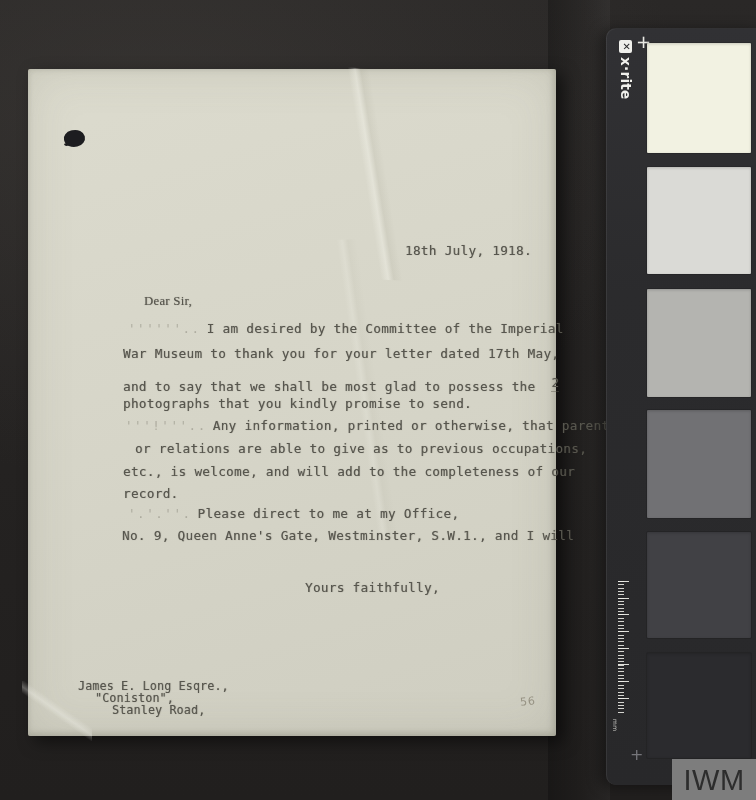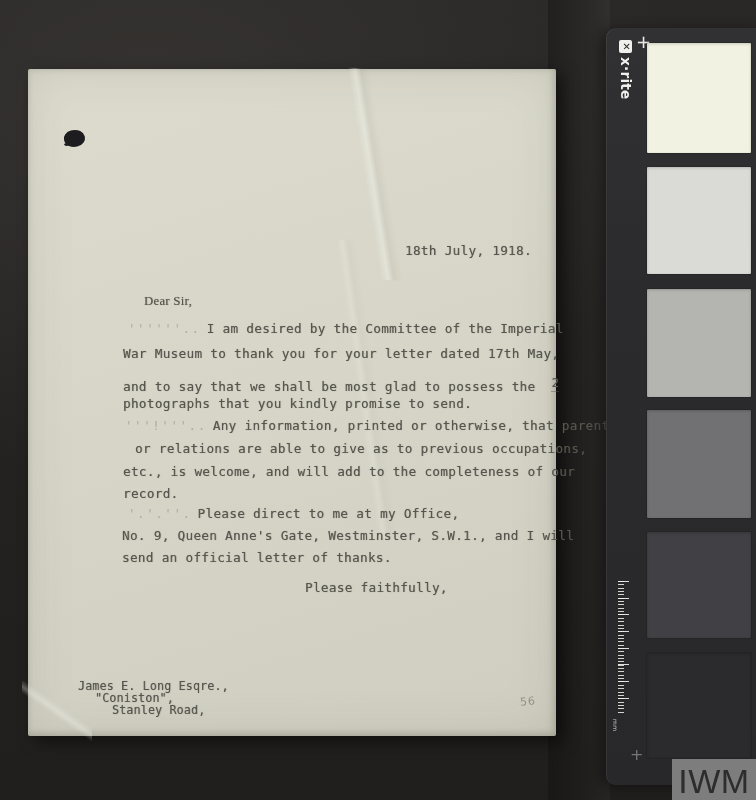--- a/index.html
+++ b/index.html
@@ -139,21 +139,21 @@
     font-size: 6px; color: #cfcfca; letter-spacing: 0.5px;
   }
 
   
   .iwm {
     position: absolute; left: 672px; top: 759px; width: 84px; height: 41px;
     display: flex; align-items: center; justify-content: center;
   }
   .iwm-text {
     font-family: "Liberation Sans", sans-serif;
-    font-size: 34px; line-height: 1; letter-spacing: 0.5px;
+    font-size: 29px; line-height: 1; letter-spacing: 0.5px;
     padding-top: 2px;
   }
 </style>
 </head>
 <body>
 
 <div id="stage">
 
   <div class="bg-band"></div>
 
@@ -172,23 +172,22 @@
     <div class="tw" style="left:95px; top:310px;"><span>and to say that we shall be most glad to possess the</span><span class="ins">2</span></div>
     <div class="tw" style="left:95px; top:327px;">photographs that you kindly promise to send.</div>
 
     <div class="tw" style="left:97px; top:349px;"><span class="dots">'''!'''..</span><span>Any information, printed or otherwise, that parents</span></div>
     <div class="tw" style="left:95px; top:372px;margin-left:12px;">or relations are able to give as to previous occupations,</div>
     <div class="tw" style="left:95px; top:395px;">etc., is welcome, and will add to the completeness of our</div>
     <div class="tw" style="left:95px; top:417px;">record.</div>
 
     <div class="tw" style="left:100px; top:437px;"><span class="dots">'.'.''.</span><span>Please direct to me at my Office,</span></div>
     <div class="tw" style="left:94px; top:459px;">No. 9, Queen Anne's Gate, Westminster, S.W.1., and I will</div>
-    <div class="tw" style="left:94px; top:481px;">send an official letter of thanks.</div>
-
-    <div class="tw" style="left:277px; top:511px;">Please faithfully,</div>
+
+    <div class="tw" style="left:277px; top:511px;">Yours faithfully,</div>
 
 
     <div class="tw tw-sm" style="left:50px; top:598px;">James E. Long Esqre.,</div>
     <div class="tw tw-sm" style="left:67px; top:610px;">"Coniston",</div>
     <div class="tw tw-sm" style="left:84px; top:622px;">Stanley Road,</div>
 
     <div class="pencil" style="left:492px; top:626px;">56</div>
   </div>
 
   <div class="card">

